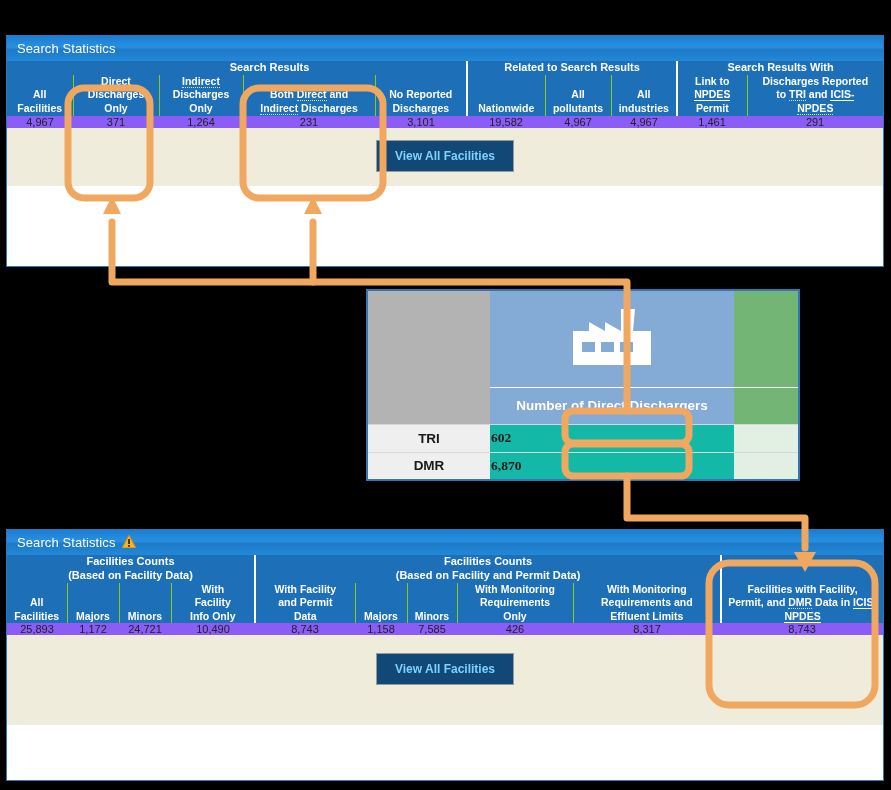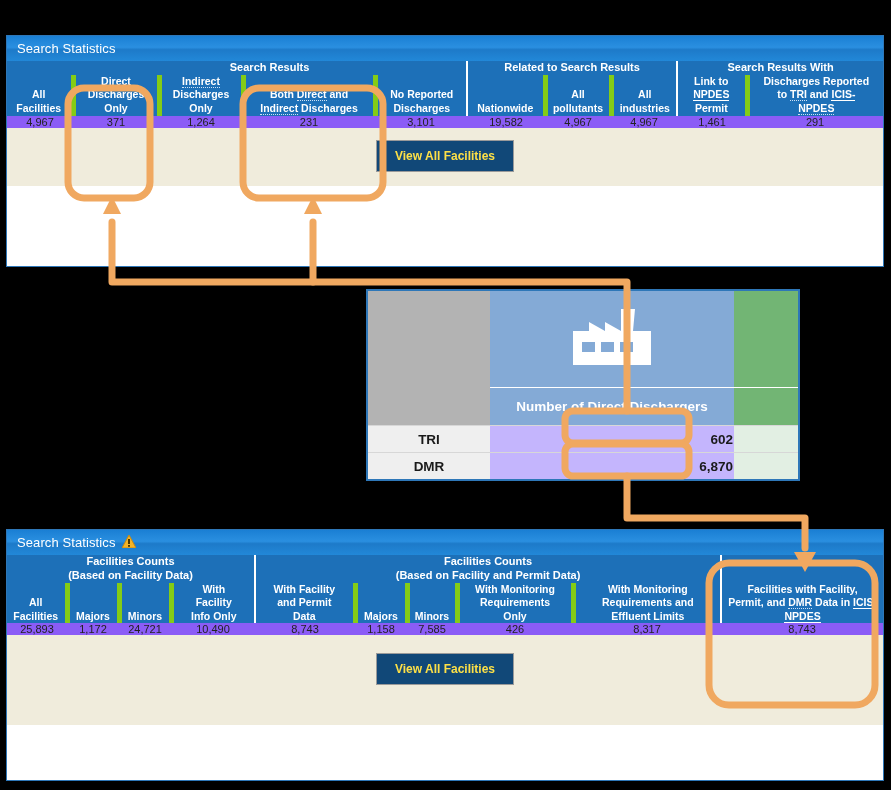--- a/index.html
+++ b/index.html
@@ -48,21 +48,21 @@
   }
   .col-head {
     background: #1d70b8;
     color: #ffffff;
     font-weight: bold;
     font-size: 10.5px;
     text-align: center;
     vertical-align: bottom;
     padding: 3px 3px 9px 3px;
     line-height: 1.3;
-    border-left: 5px solid #84cc16;
+    border-left: 1px solid #84cc16;
   }
   .col-head.nosep { border-left: none; }
   .grpsep { border-left: 2px solid #ffffff; }
   .dotted { border-bottom: 1px dotted #cfe2f5; }
   .solidu { border-bottom: 1px solid #ffffff; }
 
   .data-cell {
     background: #8b5cf6;
     color: #222222;
     font-size: 11px;
@@ -71,21 +71,21 @@
     margin-top: 29px;
   }
   .footer-bar {
     background: #f0ecdc;
     text-align: center;
     padding: 12px 0 14px 0;
   }
   .btn-primary {
     display: inline-block;
     background: #114878;
-    color: #fde047;
+    color: #7dd3fc;
     font-weight: bold;
     font-size: 12px;
     padding: 8px 18px;
     border: 1px solid #9a9a9a;
     cursor: pointer;
   }
 
   
   #mid-panel {
     position: absolute;
@@ -100,22 +100,22 @@
   .m-blue-lbl {
     background: #84aad6; color: #ffffff; font-weight: bold; font-size: 13.5px;
     text-align: center; padding: 5px 4px; border-top: 1px solid #ffffff;
   }
   .m-green-lbl { background: #72b574; border-top: 1px solid #ffffff; }
   .m-rowlbl {
     background: #efefef; color: #1a1a1a; font-weight: bold; font-size: 13.5px;
     text-align: center; border-top: 1px solid #d7d7d7;
   }
   .m-val {
-    background: #c4b5fd; color: #1a1a1a; font-weight: bold; font-size: 13.5px;
-    text-align: right; border-top: 1px solid #d7d7d7;
+    background: #14b8a6; color: #1a1a1a; font-weight: bold; font-size: 13.5px;
+    text-align: left; border-top: 1px solid #d7d7d7; font-family: Liberation Serif, serif;
   }
   .m-val-g { background: #e2efe3; border-top: 1px solid #d7d7d7; }
   .factory-cell { height: 96px; text-align: center; vertical-align: middle; }
 
   
   #overlay { position: absolute; left: 0; top: 0; width: 891px; height: 790px; pointer-events: none; }
 </style>
 </head>
 <body>
 

